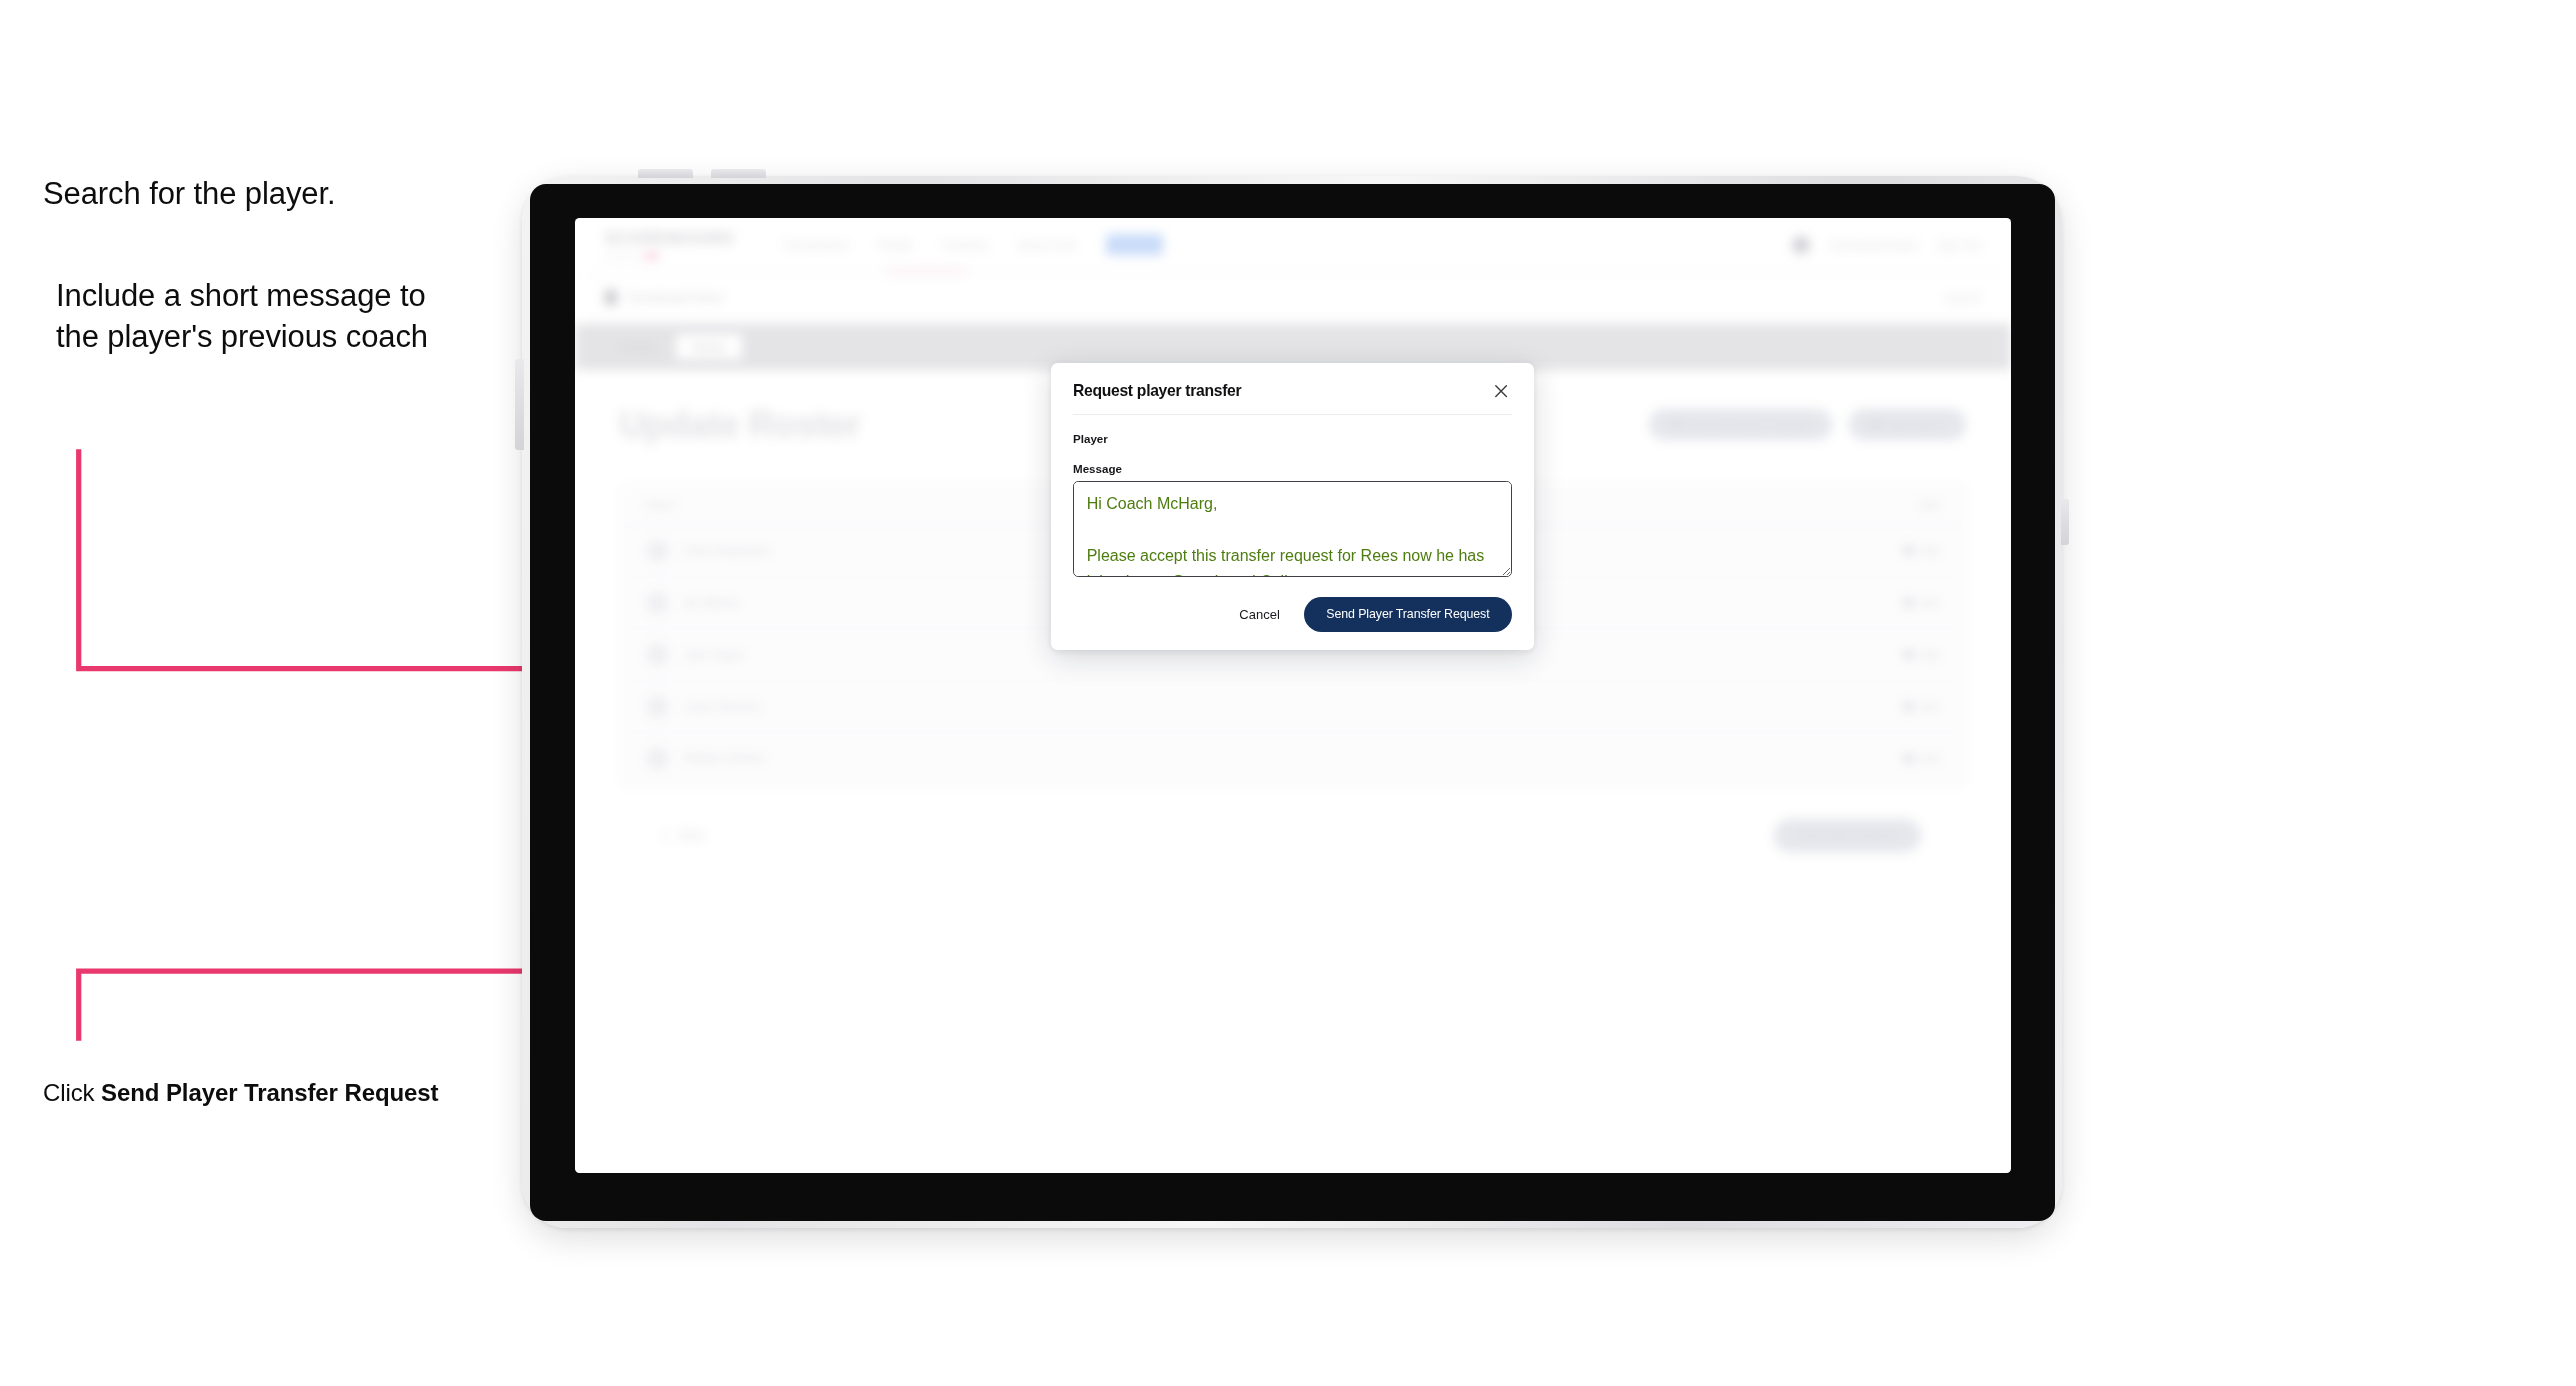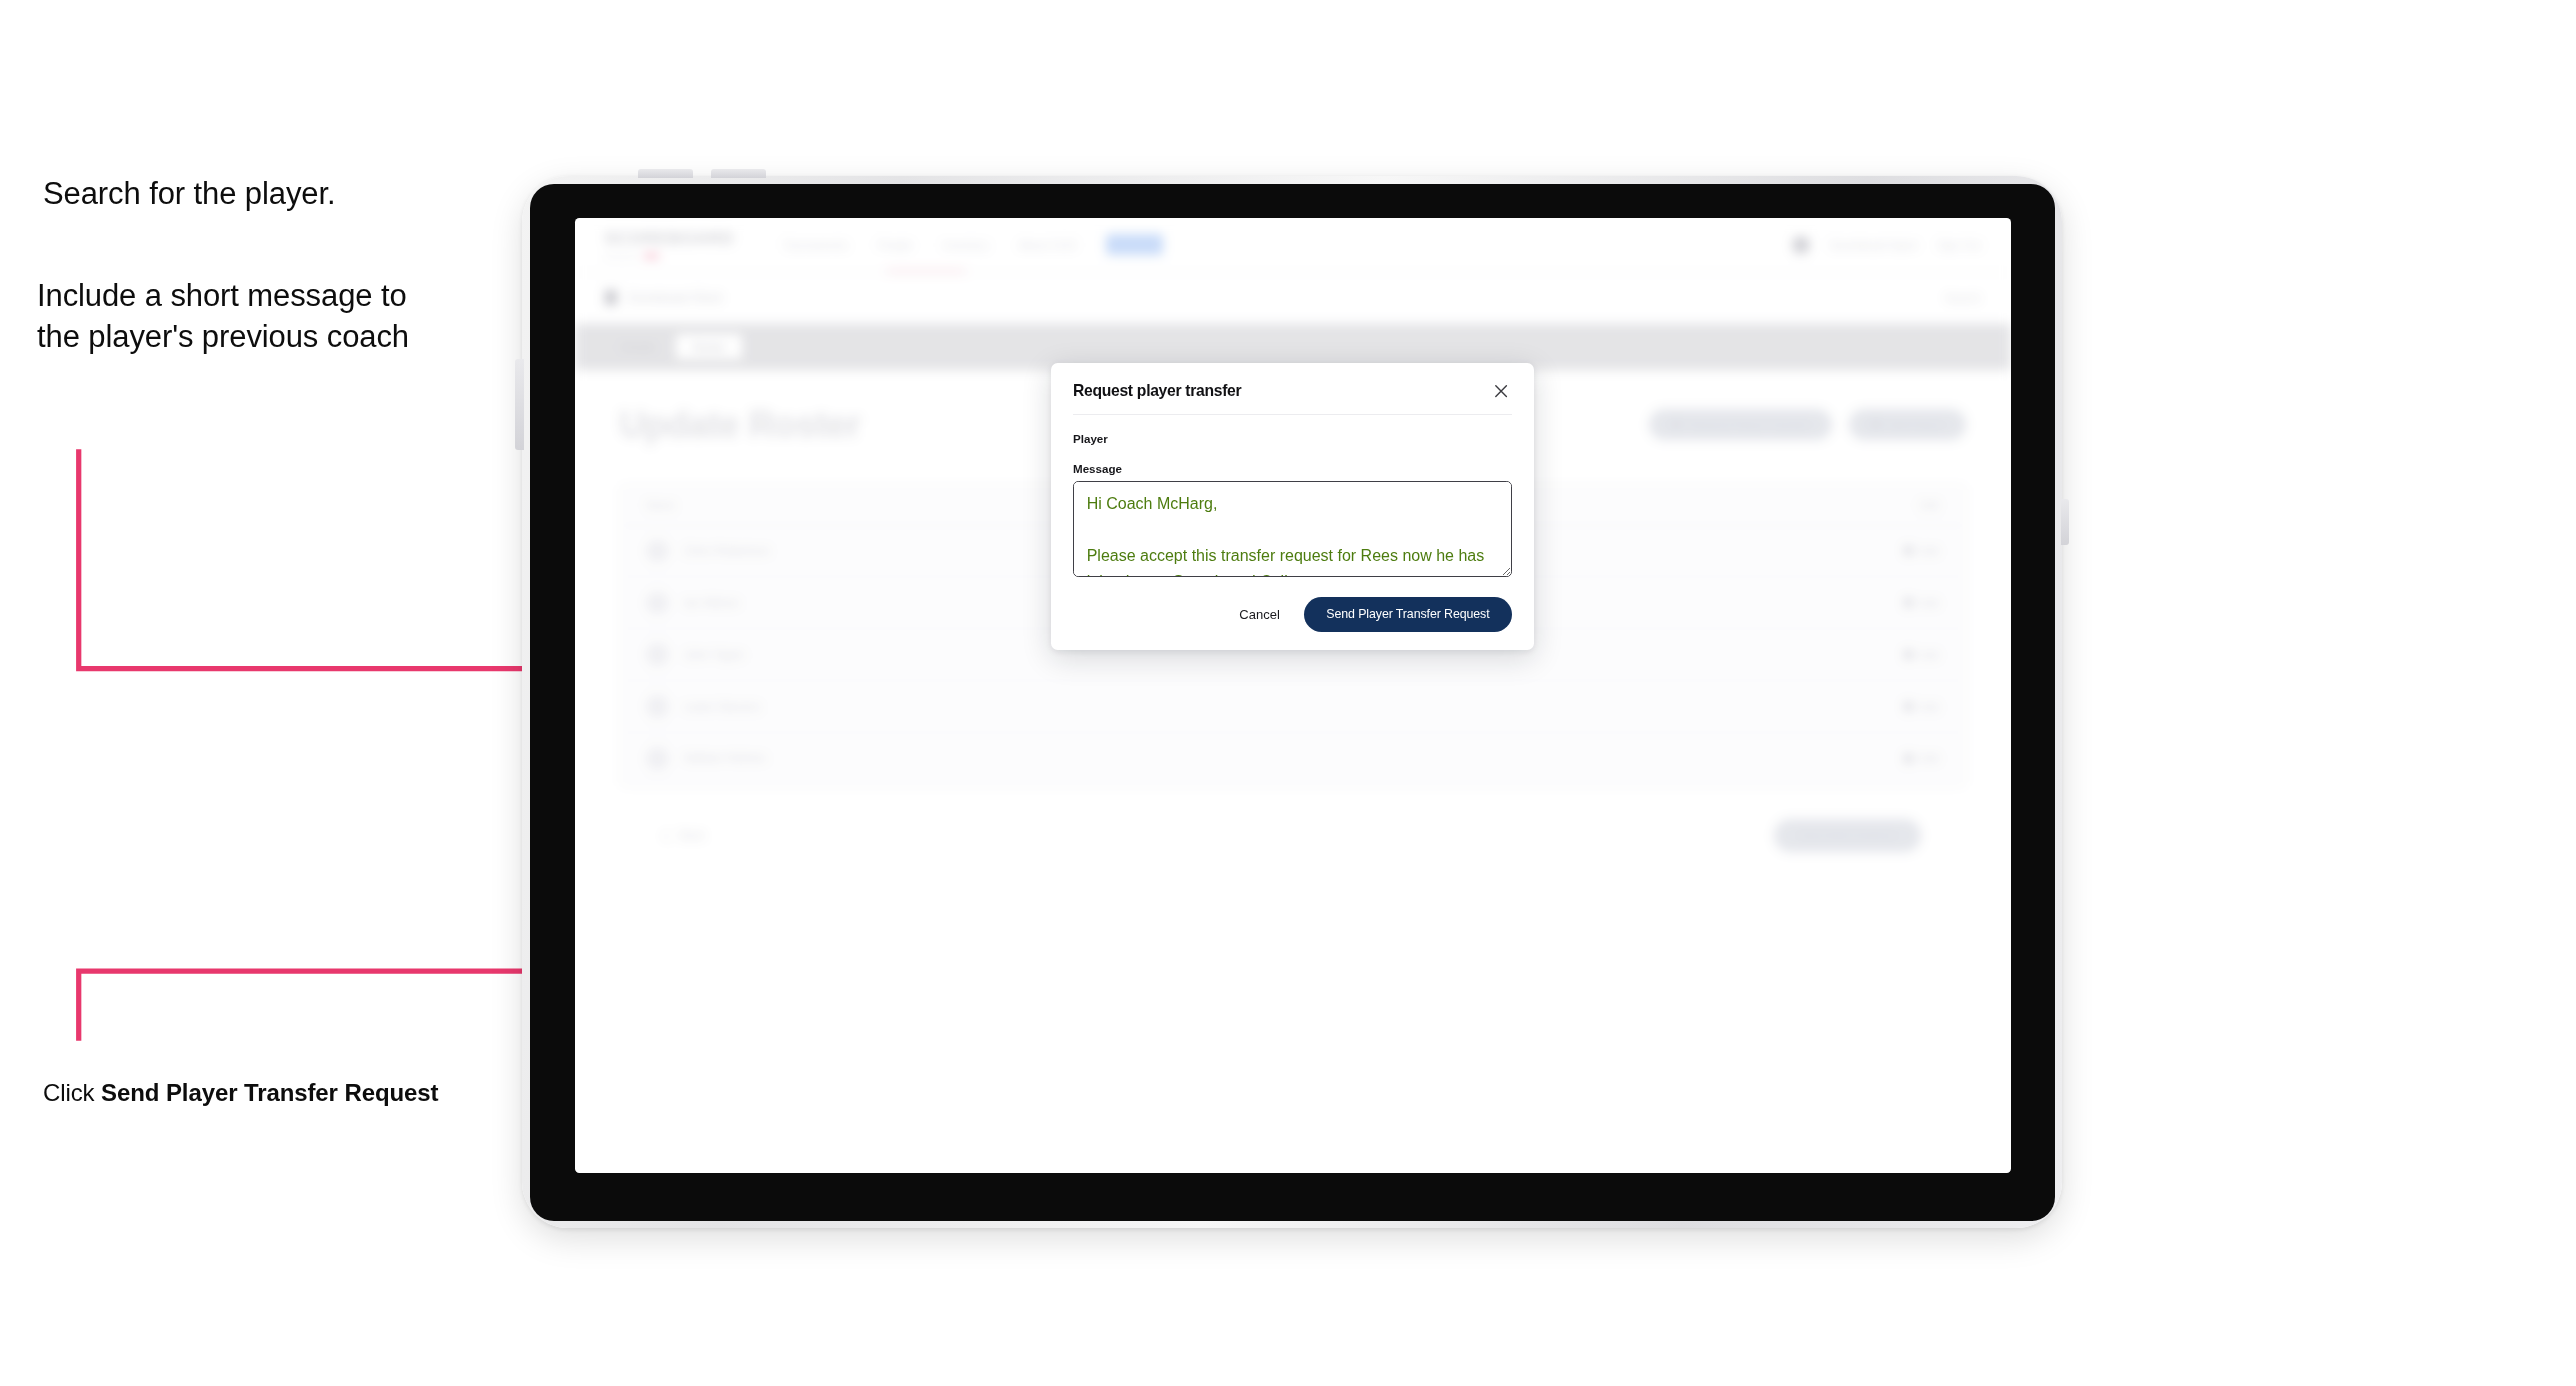--- a/index.html
+++ b/index.html
@@ -30,21 +30,21 @@
     letter-spacing: -0.1px;
   }
   #annot-1 {
     left: 43px;
     top: 174px;
     width: 464px;
     font-size: 31px;
     font-weight: 400;
   }
   #annot-2 {
-    left: 37px;
+    left: 56px;
     top: 276px;
     width: 419px;
     font-size: 31px;
     font-weight: 400;
   }
   #annot-3 {
     left: 43px;
     top: 1077px;
     width: 419px;
     font-size: 24px;
@@ -74,21 +74,21 @@
     box-shadow: 0 10.5px 33px rgba(0,0,0,0.13), 0 1.5px 4.5px rgba(0,0,0,0.08);
     padding: 0;
     box-sizing: border-box;
   }
   #tablet-bezel {
     position: absolute;
     left: 7.5px;
     top: 7.5px;
     right: 7.5px;
     bottom: 7.5px;
-    border-radius: 24px;
+    border-radius: 16px;
     background: #0b0b0b;
     box-sizing: border-box;
   }
   #tablet-screen {
     position: absolute;
     left: 45px;
     top: 34px;
     width: 1436px;
     height: 955px;
     background: #ffffff;

